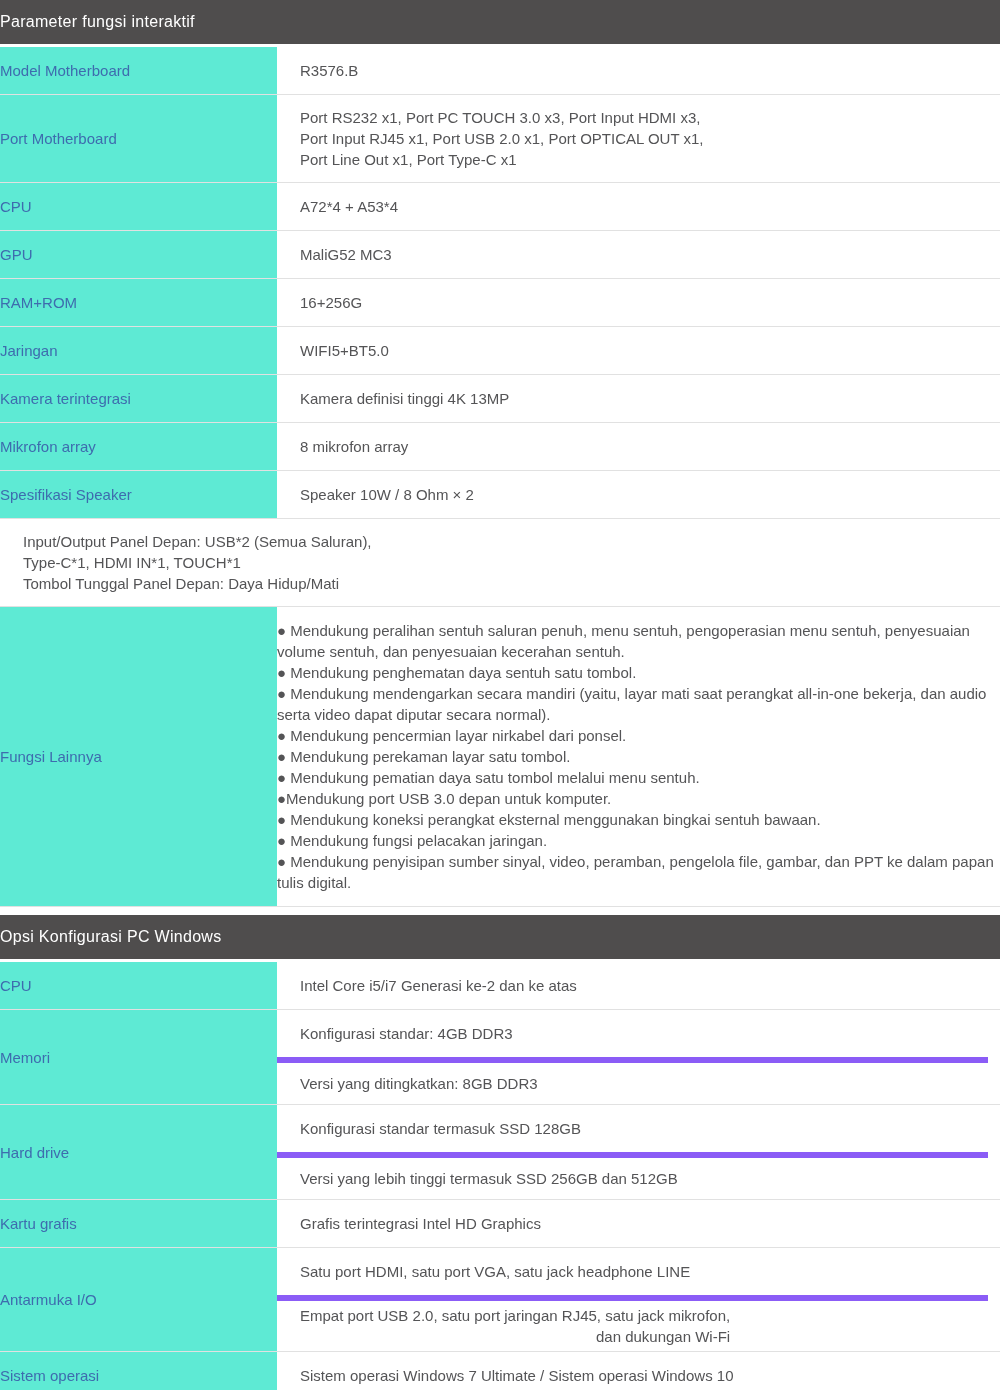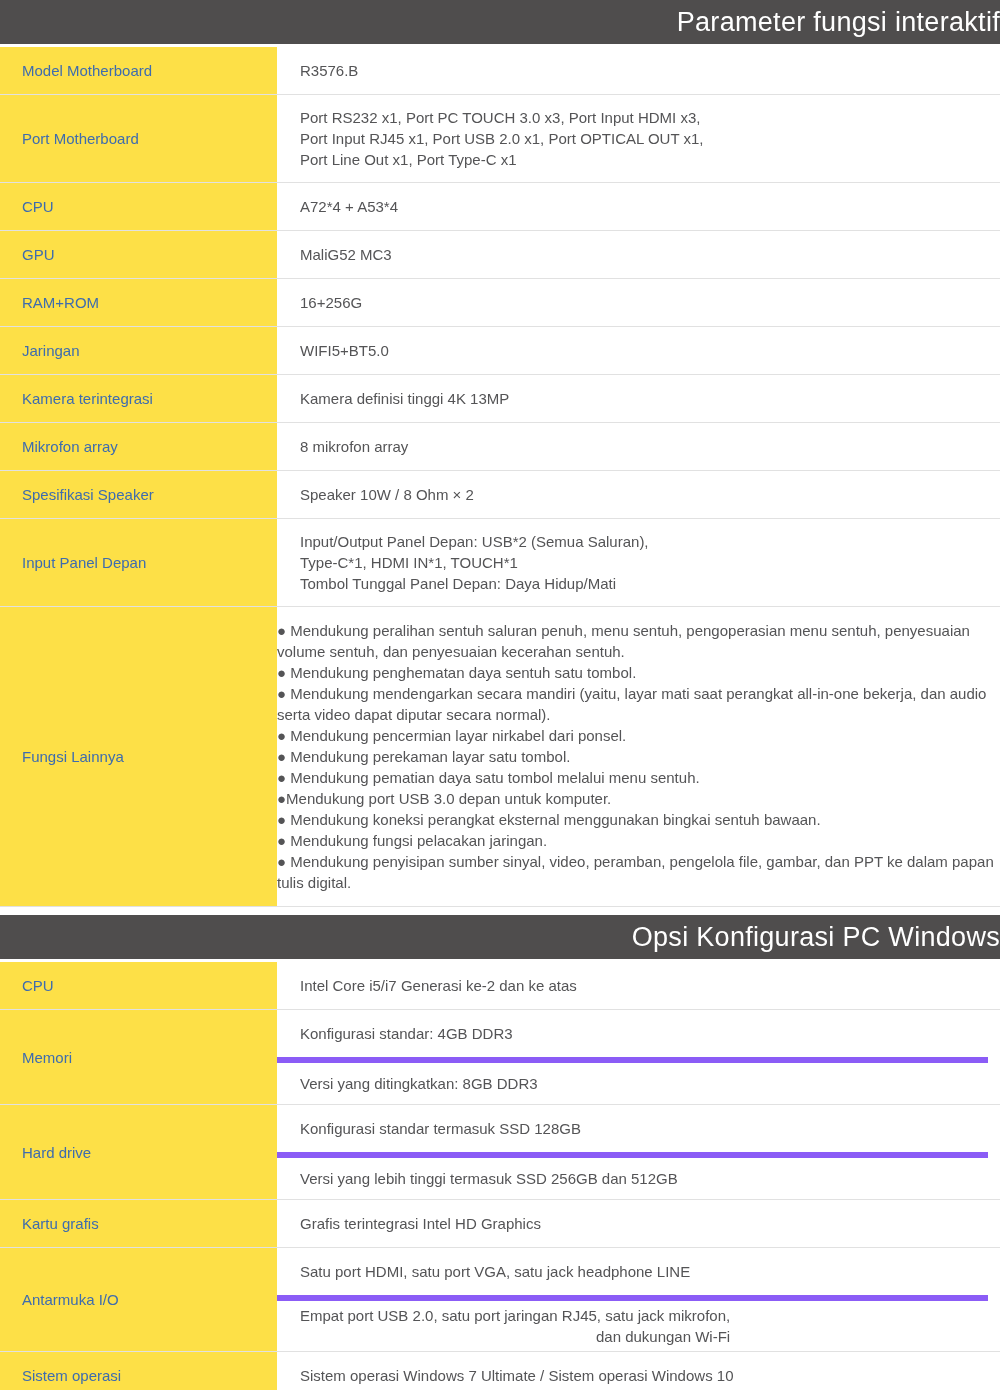--- a/index.html
+++ b/index.html
@@ -10,22 +10,22 @@
   }
   .page {
     width: 1000px;
     background: #ffffff;
   }
   .section-header {
     background: #4f4d4d;
     color: #ffffff;
     height: 44px;
     line-height: 44px;
-    text-align: right;
-    font-size: 27px;
+    text-align: left;
+    font-size: 16px;
     font-weight: 400;
     letter-spacing: 0.3px;
     margin-bottom: 3px;
   }
   .section-header.second {
     margin-top: 8px;
   }
   .spec-table {
     width: 1000px;
   }
@@ -34,24 +34,23 @@
     border-bottom: 1px solid #e1e1e1;
     align-items: stretch;
   }
   .row.last {
     border-bottom: none;
   }
   .label-cell {
     width: 277px;
     flex: 0 0 277px;
     box-sizing: border-box;
-    background: #fde047;
+    background: #5eead4;
     color: #3e6cae;
     font-size: 15px;
-    padding-left: 22px;
     display: flex;
     align-items: center;
   }
   .value-cell {
     flex: 1 1 auto;
     box-sizing: border-box;
     color: #545456;
     font-size: 15px;
     line-height: 21px;
     padding-left: 23px;
@@ -140,21 +139,20 @@
       <div class="label-cell">Mikrofon array</div>
       <div class="value-cell plain">8 mikrofon array</div>
     </div>
 
     <div class="row">
       <div class="label-cell">Spesifikasi Speaker</div>
       <div class="value-cell plain">Speaker 10W / 8 Ohm × 2</div>
     </div>
 
     <div class="row">
-      <div class="label-cell">Input Panel Depan</div>
       <div class="value-cell plain pre">Input/Output Panel Depan: USB*2 (Semua Saluran),
 Type-C*1, HDMI IN*1, TOUCH*1
 Tombol Tunggal Panel Depan: Daya Hidup/Mati</div>
     </div>
 
     <div class="row">
       <div class="label-cell">Fungsi Lainnya</div>
       <div class="value-cell bullet-list">
         <div class="bullet-item">● Mendukung peralihan sentuh saluran penuh, menu sentuh, pengoperasian menu sentuh, penyesuaian volume sentuh, dan penyesuaian kecerahan sentuh.</div>
         <div class="bullet-item">● Mendukung penghematan daya sentuh satu tombol.</div>

